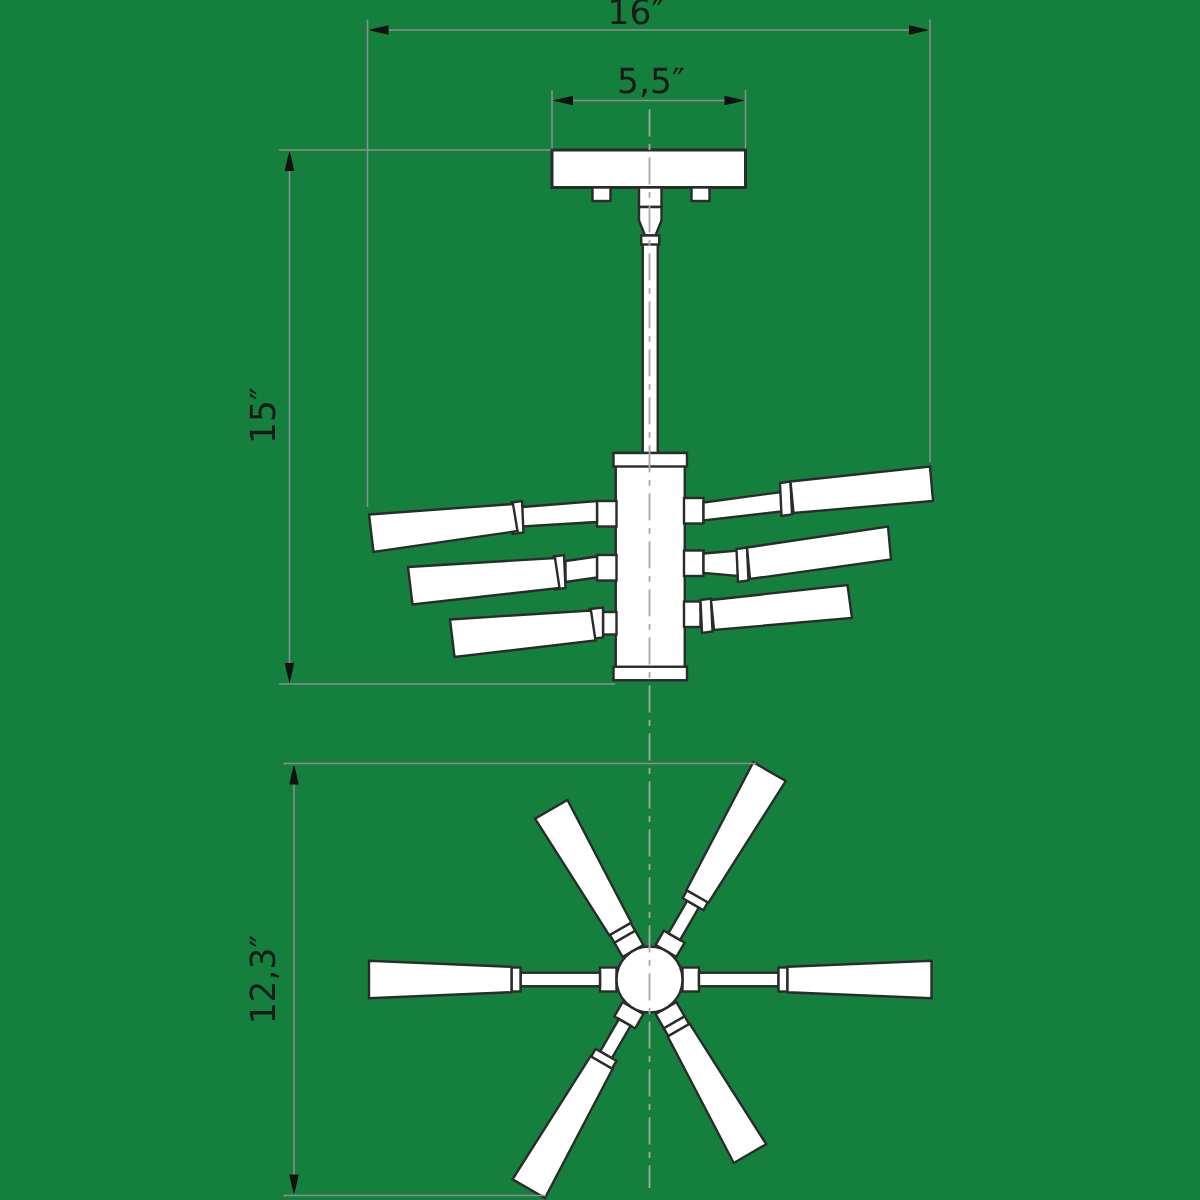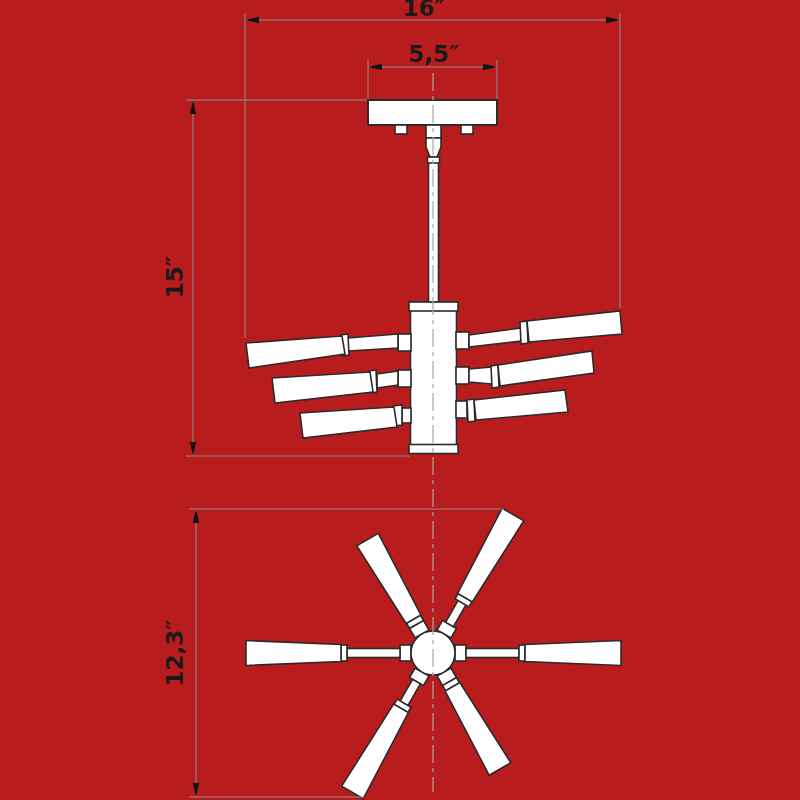--- a/index.html
+++ b/index.html
@@ -1,20 +1,19 @@
 <!DOCTYPE html>
 <html><head>
 <meta charset="utf-8">
 <style>
   html,body{margin:0;padding:0;background:#fff;}
   .stage{
-    width:800px;height:800px;position:relative;background:#b91c1c;
+    width:800px;height:800px;position:relative;background:#15803d;
     font-family:"DejaVu Sans", sans-serif;
     overflow:hidden;
-    font-weight:bold;
   }
   svg{display:block;}
   
   .obj{fill:#ffffff;stroke:#2b2b2b;stroke-width:1.6;stroke-linejoin:miter;}
   .obj2{fill:#ffffff;stroke:#2b2b2b;stroke-width:2;stroke-linejoin:miter;}
   
   .dim{stroke:#8f8f8f;stroke-width:1;fill:none;}
   .arrow{fill:#111111;stroke:none;}
   
   .center{stroke:#a8a8a8;stroke-width:1.2;fill:none;stroke-dasharray:18 5 4 5;}

